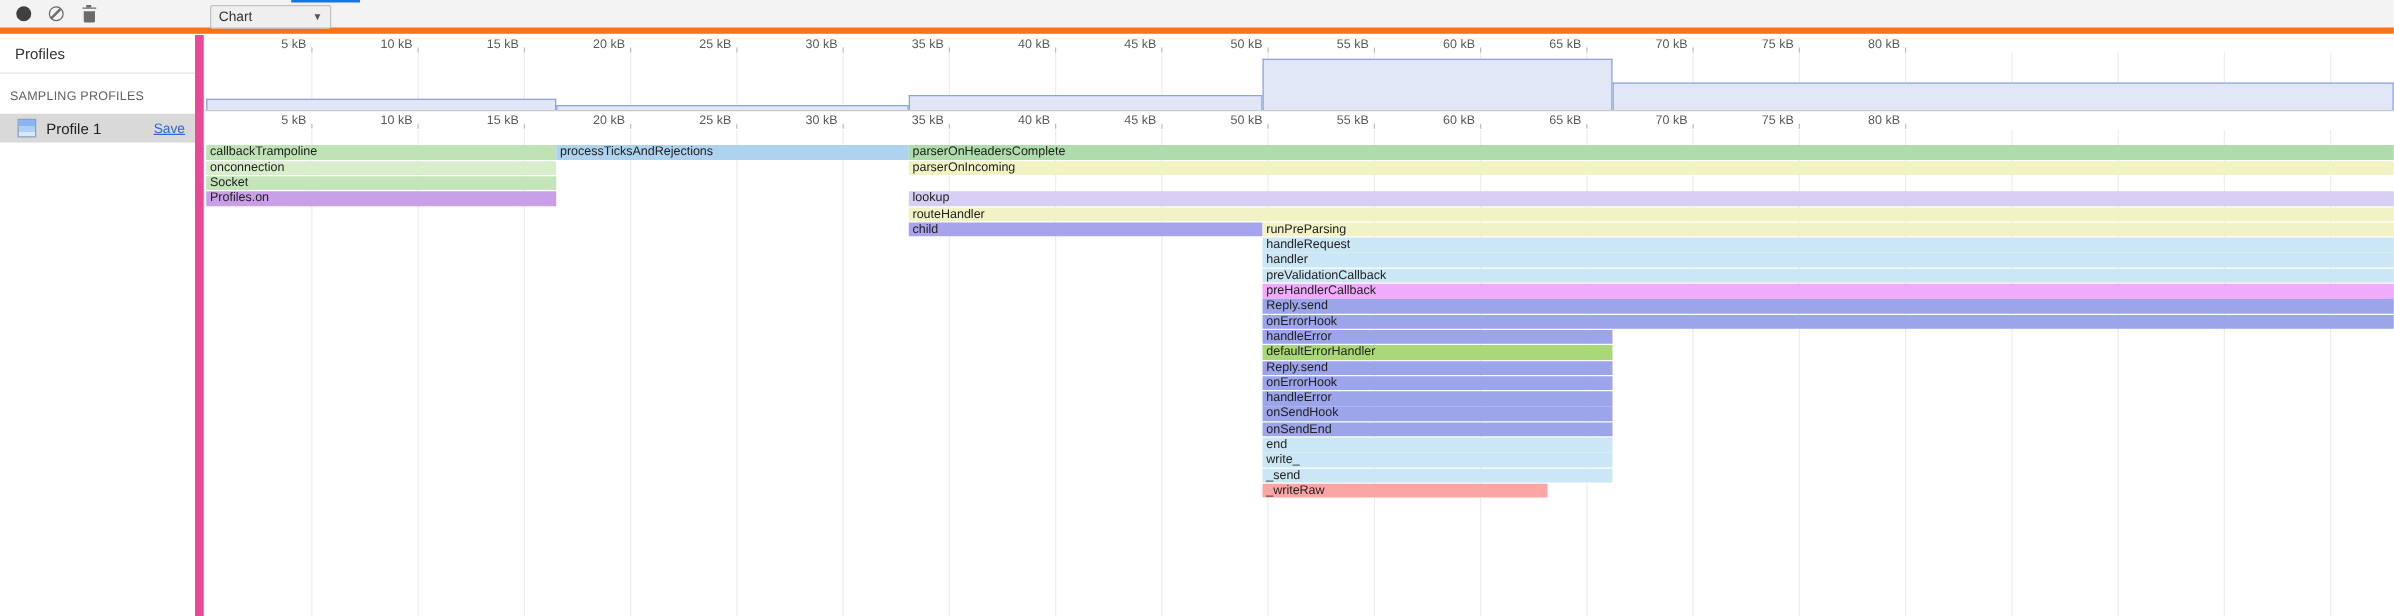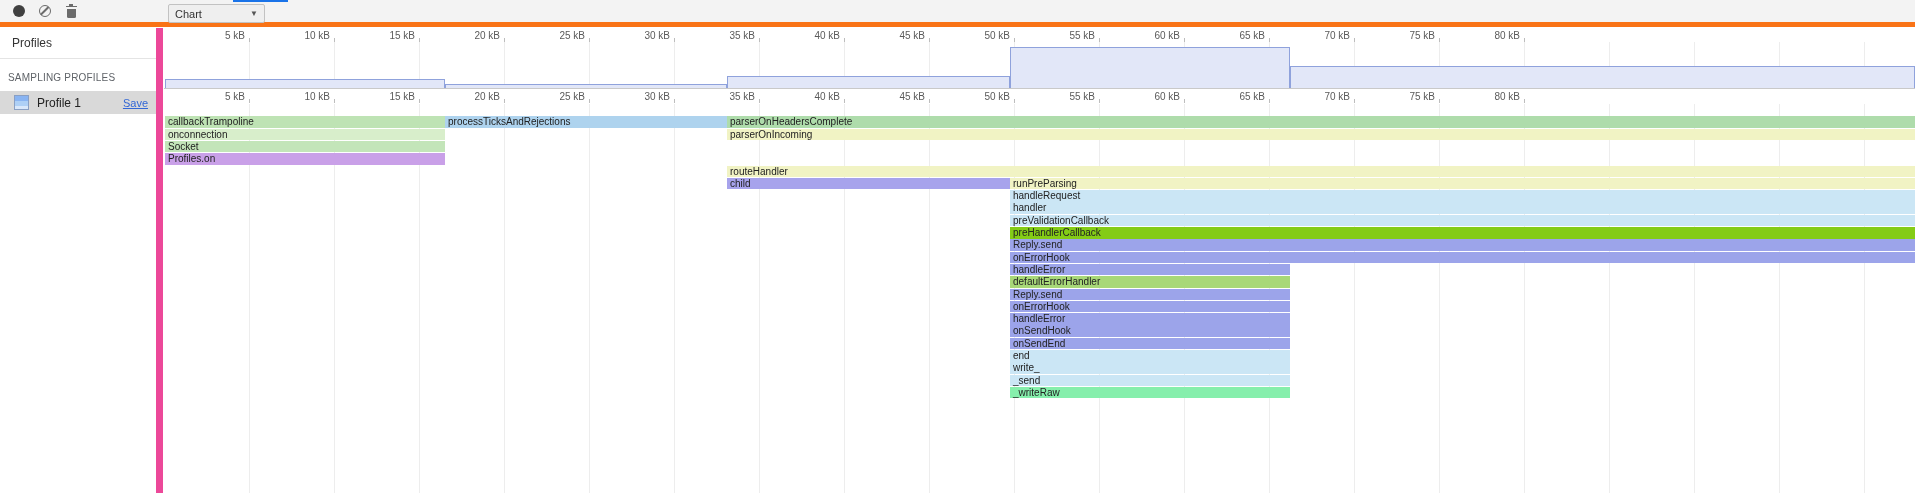--- a/index.html
+++ b/index.html
@@ -232,34 +232,35 @@
         <div class="gridline" style="left: 1615px;"></div>
         <div class="gridline" style="left: 1700px;"></div>
       </div>
       <div class="bar" style="left: 1px; width: 280px; top: 12.3px; height: 11.5px; line-height: 11.5px; background: rgb(190, 227, 180);">callbackTrampoline</div>
       <div class="bar" style="left: 281px; width: 282px; top: 12.3px; height: 11.5px; line-height: 11.5px; background: rgb(174, 211, 238);">processTicksAndRejections</div>
       <div class="bar" style="left: 563px; width: 1188px; top: 12.3px; height: 11.5px; line-height: 11.5px; background: rgb(174, 220, 171);">parserOnHeadersComplete</div>
       <div class="bar" style="left: 1px; width: 280px; top: 24.6px; height: 11.5px; line-height: 11.5px; background: rgb(216, 238, 203);">onconnection</div>
       <div class="bar" style="left: 563px; width: 1188px; top: 24.6px; height: 11.5px; line-height: 11.5px; background: rgb(241, 243, 196);">parserOnIncoming</div>
       <div class="bar" style="left: 1px; width: 280px; top: 36.9px; height: 11.5px; line-height: 11.5px; background: rgb(195, 229, 185);">Socket</div>
       <div class="bar" style="left: 1px; width: 280px; top: 49.2px; height: 11.5px; line-height: 11.5px; background: rgb(201, 160, 232);">Profiles.on</div>
+      <div class="bar" style="left: 563px; width: 1188px; top: 49.2px; height: 11.5px; line-height: 11.5px; background: rgb(216, 206, 244);">lookup</div>
       <div class="bar" style="left: 563px; width: 1188px; top: 61.5px; height: 11.5px; line-height: 11.5px; background: rgb(241, 243, 196);">routeHandler</div>
       <div class="bar" style="left: 563px; width: 283px; top: 73.8px; height: 11.5px; line-height: 11.5px; background: rgb(167, 163, 236);">child</div>
       <div class="bar" style="left: 846px; width: 905px; top: 73.8px; height: 11.5px; line-height: 11.5px; background: rgb(241, 243, 196);">runPreParsing</div>
       <div class="bar" style="left: 846px; width: 905px; top: 86.1px; height: 11.5px; line-height: 11.5px; background: rgb(203, 230, 245);">handleRequest</div>
       <div class="bar" style="left: 846px; width: 905px; top: 98.4px; height: 11.5px; line-height: 11.5px; background: rgb(203, 230, 245);">handler</div>
       <div class="bar" style="left: 846px; width: 905px; top: 110.7px; height: 11.5px; line-height: 11.5px; background: rgb(203, 230, 245);">preValidationCallback</div>
-      <div class="bar" style="left: 846px; width: 905px; top: 123px; height: 11.5px; line-height: 11.5px; background: #84cc16;">preHandlerCallback</div>
+      <div class="bar" style="left: 846px; width: 905px; top: 123px; height: 11.5px; line-height: 11.5px; background: #f0abfc;">preHandlerCallback</div>
       <div class="bar" style="left: 846px; width: 905px; top: 135.3px; height: 11.5px; line-height: 11.5px; background: rgb(156, 164, 234);">Reply.send</div>
       <div class="bar" style="left: 846px; width: 905px; top: 147.6px; height: 11.5px; line-height: 11.5px; background: rgb(156, 164, 234);">onErrorHook</div>
       <div class="bar" style="left: 846px; width: 280px; top: 159.9px; height: 11.5px; line-height: 11.5px; background: rgb(156, 164, 234);">handleError</div>
       <div class="bar" style="left: 846px; width: 280px; top: 172.2px; height: 11.5px; line-height: 11.5px; background: rgb(168, 216, 120);">defaultErrorHandler</div>
       <div class="bar" style="left: 846px; width: 280px; top: 184.5px; height: 11.5px; line-height: 11.5px; background: rgb(156, 164, 234);">Reply.send</div>
       <div class="bar" style="left: 846px; width: 280px; top: 196.8px; height: 11.5px; line-height: 11.5px; background: rgb(156, 164, 234);">onErrorHook</div>
       <div class="bar" style="left: 846px; width: 280px; top: 209.1px; height: 11.5px; line-height: 11.5px; background: rgb(156, 164, 234);">handleError</div>
       <div class="bar" style="left: 846px; width: 280px; top: 221.4px; height: 11.5px; line-height: 11.5px; background: rgb(156, 164, 234);">onSendHook</div>
       <div class="bar" style="left: 846px; width: 280px; top: 233.7px; height: 11.5px; line-height: 11.5px; background: rgb(156, 164, 234);">onSendEnd</div>
       <div class="bar" style="left: 846px; width: 280px; top: 246px; height: 11.5px; line-height: 11.5px; background: rgb(203, 230, 245);">end</div>
       <div class="bar" style="left: 846px; width: 280px; top: 258.3px; height: 11.5px; line-height: 11.5px; background: rgb(203, 230, 245);">write_</div>
       <div class="bar" style="left: 846px; width: 280px; top: 270.6px; height: 11.5px; line-height: 11.5px; background: rgb(203, 230, 245);">_send</div>
-      <div class="bar" style="left: 846px; width: 280px; top: 282.9px; height: 11.5px; line-height: 11.5px; background: #86efac;">_writeRaw</div>
+      <div class="bar" style="left: 846px; width: 228px; top: 282.9px; height: 11.5px; line-height: 11.5px; background: #fca5a5;">_writeRaw</div>
     </div>
 </div>
 
 </body></html>

